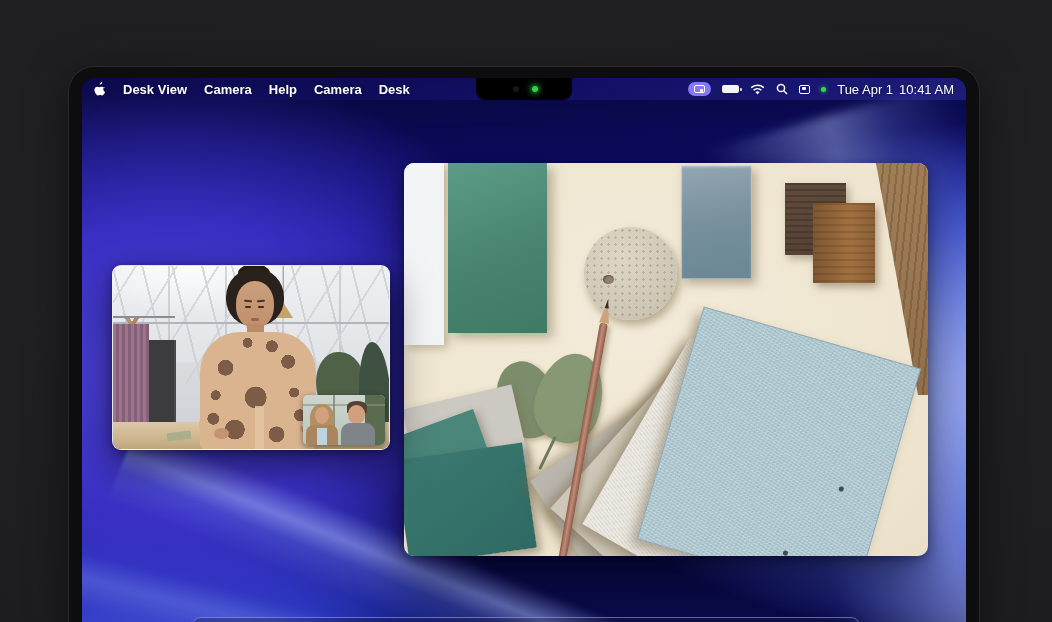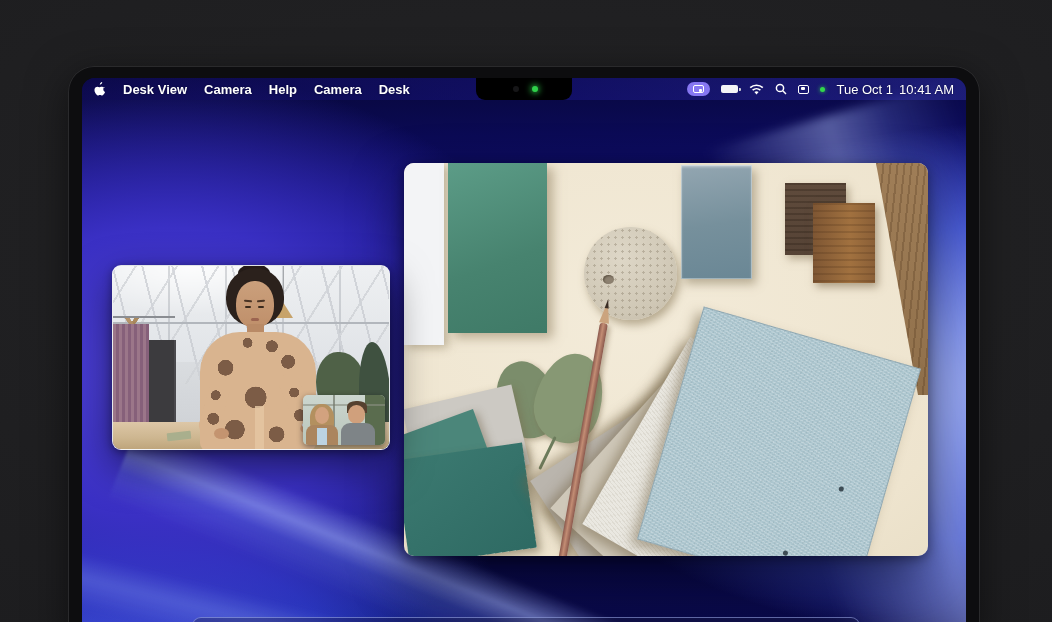--- a/index.html
+++ b/index.html
@@ -279,21 +279,21 @@
           </span>
           <span>
             <svg class="icon-svg" width="12" height="12" viewBox="0 0 12 12">
               <circle cx="5" cy="5" r="3.6" stroke="#fff" stroke-width="1.5" fill="none"></circle>
               <line x1="7.8" y1="7.8" x2="11" y2="11" stroke="#fff" stroke-width="1.5"></line>
             </svg>
           </span>
           <span class="cc-glyph"></span>
           <span class="green-dot"></span>
           <span class="clock">
-            <span>Tue Oct 1</span>
+            <span>Tue Apr 1</span>
             <span>10:41 AM</span>
           </span>
         </div>
       </div>
 
       <div class="notch">
         <span class="cam-dot"></span>
         <span class="cam-led"></span>
       </div>
 

